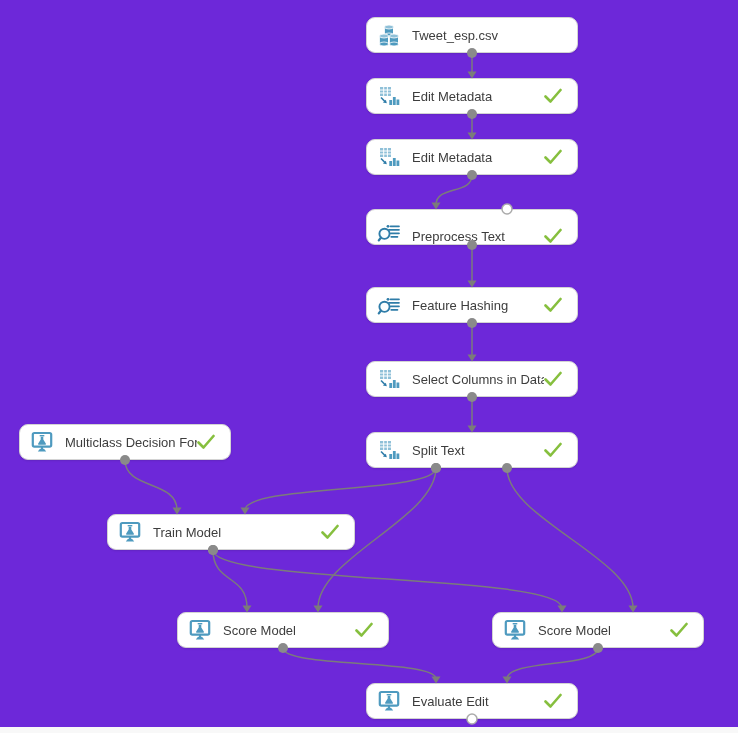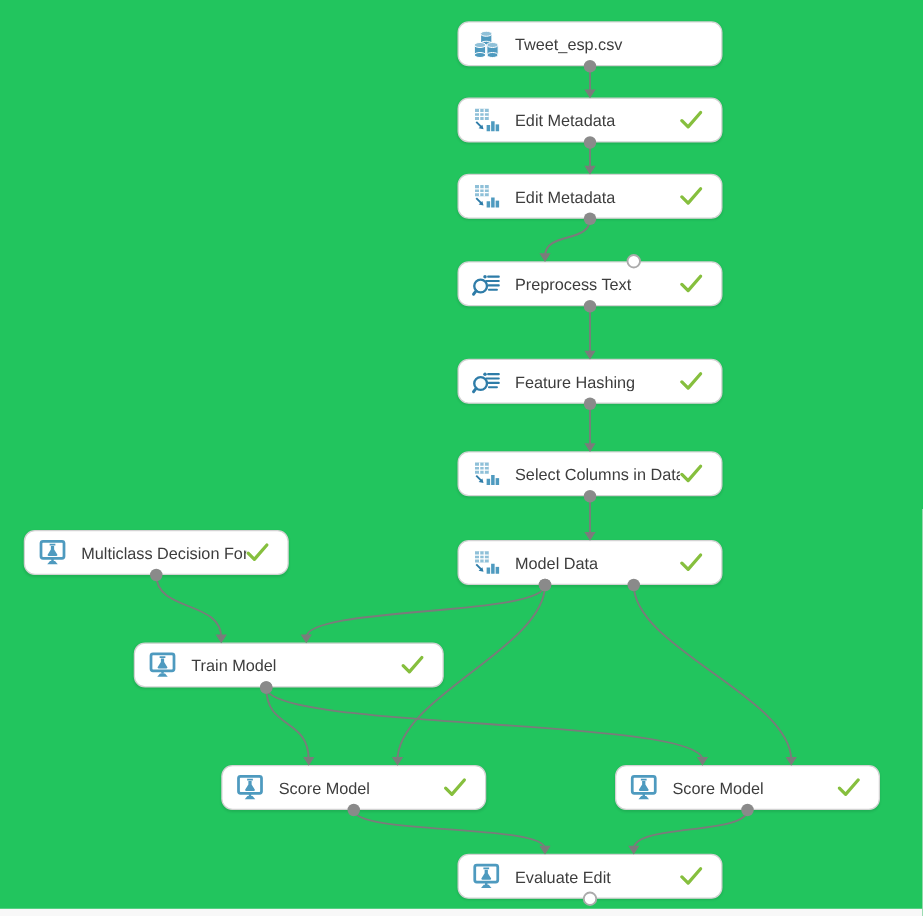--- a/index.html
+++ b/index.html
@@ -1,19 +1,19 @@
 <!DOCTYPE html>
 <html><head>
 <meta charset="utf-8">
 <style>
   html,body{margin:0;padding:0;background:#e8e8e8;}
   #canvas{
     position:relative;
     width:738px;height:733px;
-    background:#22c55e;
+    background:#6d28d9;
     overflow:hidden;
     font-family:"Liberation Sans", sans-serif;
   }
   .node{
     position:absolute;
     background:#ffffff;
     border:1px solid #d3d3d3;
     border-radius:9px;
     box-shadow:0 1px 2px rgba(0,0,0,.10);
     display:flex;
@@ -117,21 +117,21 @@
         <rect x="15.9" y="13" width="2.8" height="8"></rect>
         <rect x="19.5" y="15.5" width="2.8" height="5.5"></rect>
       </g>
     </svg>
         </span>
         <span class="label">Edit Metadata</span>
         <span class="check"><svg width="18" height="16" viewBox="0 0 18 16">
     <polyline points="1.5,8.5 6.5,13.5 16.5,2" fill="none" stroke="#86bf3e" stroke-width="2.6" stroke-linecap="round" stroke-linejoin="round"></polyline>
   </svg></span>
       </div>
-      <div class="node" style="left: 366px; top: 209px; width: 212px; height: 36px;">
+      <div class="node" style="left: 366px; top: 209px; width: 212px; height: 36px; align-items: flex-end;">
         <span class="icon">
           <svg width="24" height="24" viewBox="0 0 24 24">
       <g stroke="#2e7ca8" stroke-width="1.7" stroke-linecap="round">
         <line x1="13.5" y1="6.3" x2="22" y2="6.3"></line>
         <line x1="12" y1="9.8" x2="22" y2="9.8"></line>
         <line x1="13.8" y1="13.3" x2="22" y2="13.3"></line>
         <line x1="14.2" y1="16.8" x2="20.5" y2="16.8"></line>
       </g>
       <circle cx="11" cy="6.3" r="1.4" fill="#2e7ca8"></circle>
       <circle cx="7.5" cy="13.8" r="5.1" fill="#f7fbfd" fill-opacity="0.6" stroke="#2e7ca8" stroke-width="1.9"></circle>
@@ -198,21 +198,21 @@
       </g>
       <line x1="4" y1="13.5" x2="8.2" y2="17.7" stroke="#2e7ca8" stroke-width="1.6"></line>
       <polygon points="9.8,19.3 5.9,18.6 8.9,15.8" fill="#2e7ca8"></polygon>
       <g fill="#4e9abf">
         <rect x="12.3" y="16" width="2.8" height="5"></rect>
         <rect x="15.9" y="13" width="2.8" height="8"></rect>
         <rect x="19.5" y="15.5" width="2.8" height="5.5"></rect>
       </g>
     </svg>
         </span>
-        <span class="label">Model Data</span>
+        <span class="label">Split Text</span>
         <span class="check"><svg width="18" height="16" viewBox="0 0 18 16">
     <polyline points="1.5,8.5 6.5,13.5 16.5,2" fill="none" stroke="#86bf3e" stroke-width="2.6" stroke-linecap="round" stroke-linejoin="round"></polyline>
   </svg></span>
       </div>
       <div class="node" style="left: 19px; top: 424px; width: 212px; height: 36px;">
         <span class="icon">
           <svg width="24" height="24" viewBox="0 0 24 24">
     <rect x="2.8" y="3" width="18.4" height="13.6" rx="1.6" fill="#ffffff" stroke="#4e9abf" stroke-width="2.2"></rect>
     <rect x="9.7" y="5" width="4.6" height="1.4" fill="#4e9abf"></rect>
     <path d="M10.7,6.8 L10.7,9.6 L8.2,13.6 A0.8,0.8 0 0 0 8.9,14.8 L15.1,14.8 A0.8,0.8 0 0 0 15.8,13.6 L13.3,9.6 L13.3,6.8 Z" fill="#4e9abf"></path>

